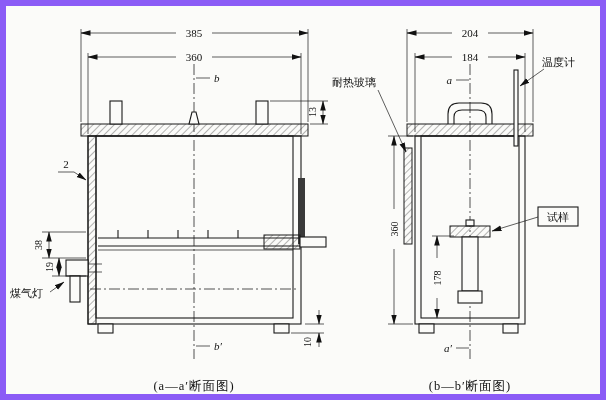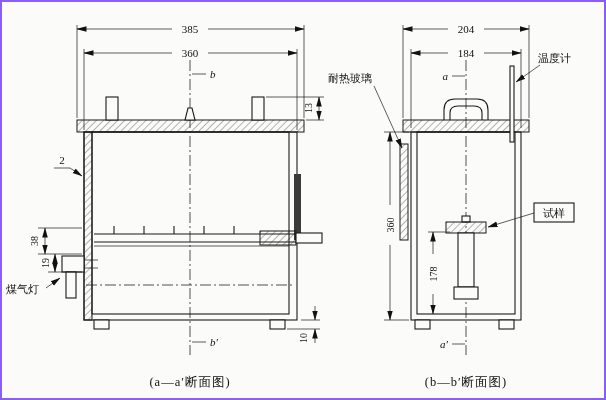--- a/index.html
+++ b/index.html
@@ -1,17 +1,17 @@
 <!DOCTYPE html>
 <html><head>
 <meta charset="utf-8">
 <style>
   html,body{margin:0;padding:0;background:#e8e8e6;}
   .frame{
-    width:606px;height:400px;background:#fbfbf9;border:2px solid #8b5cf6;
+    width:606px;height:400px;background:#fbfbf9;border:6px solid #8b5cf6;
     box-sizing:border-box;margin:0 auto;position:relative;
     font-family:"Liberation Serif","DejaVu Serif",serif;
   }
   svg{display:block}
   .s  {stroke:#1a1a1a;stroke-width:1.1;fill:none}
   .sf {stroke:#1a1a1a;stroke-width:1.1;fill:#fbfbf9}
   .t  {stroke:#1a1a1a;stroke-width:.7;fill:none}
   .d  {stroke:#1a1a1a;stroke-width:.7;fill:none}
   .cl {stroke:#1a1a1a;stroke-width:.75;fill:none;stroke-dasharray:11 3 2 3}
   .hx {fill:url(#h1);stroke:#1a1a1a;stroke-width:1}

